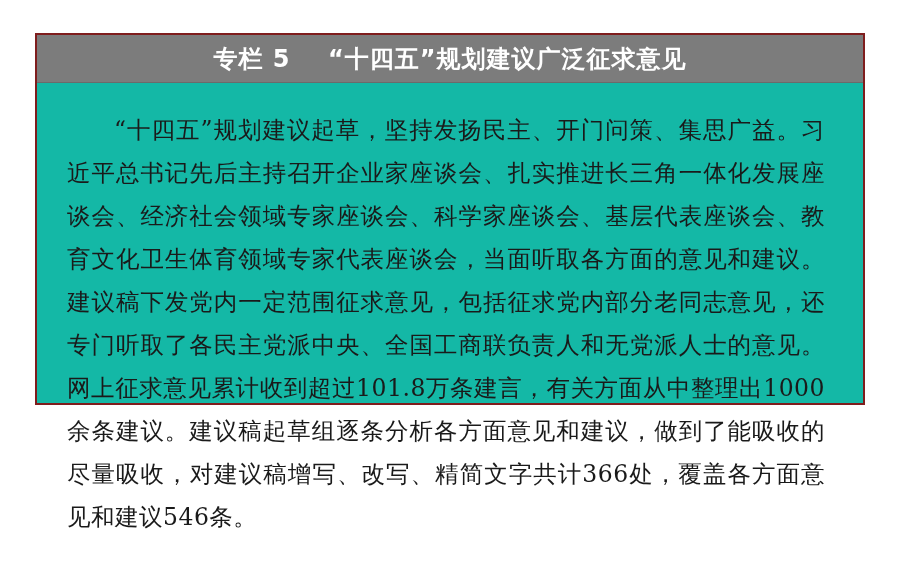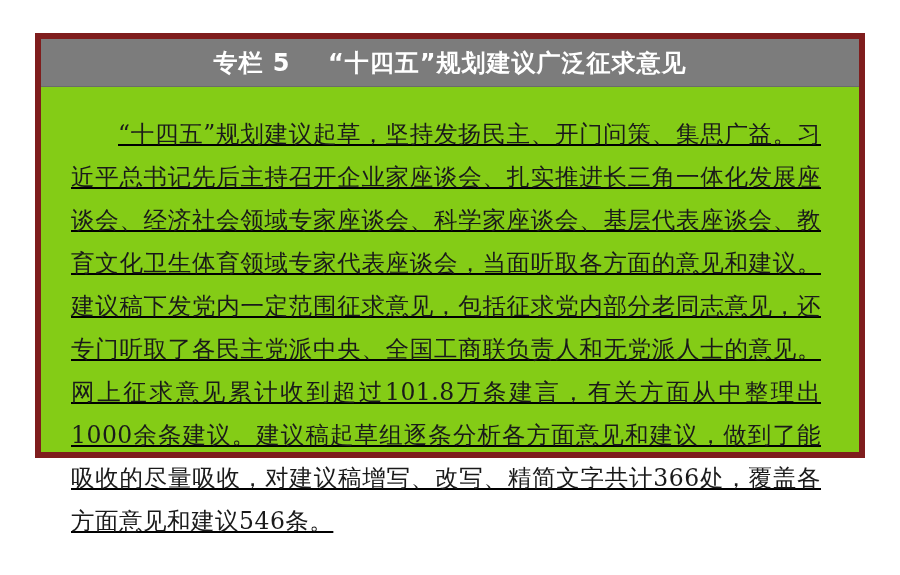--- a/index.html
+++ b/index.html
@@ -18,24 +18,24 @@
     width: 900px;
     height: 575px;
     background: #ffffff;
     box-sizing: border-box;
   }
   .box {
     position: absolute;
     left: 35px;
     top: 33px;
     width: 830px;
-    height: 425px;
+    height: 372px;
     box-sizing: border-box;
-    border: 6px solid #7f1d1d;
-    background: #84cc16;
+    border: 2px solid #7f1d1d;
+    background: #14b8a6;
   }
   .box-header {
     height: 48px;
     background: #7c7c7c;
     border-bottom: 1px solid #6b6b6b;
     display: flex;
     align-items: center;
     justify-content: center;
     box-sizing: border-box;
   }
@@ -43,21 +43,20 @@
     color: #ffffff;
     font-family: "DejaVu Sans", "Liberation Sans", sans-serif;
     font-weight: bold;
     font-size: 24px;
     letter-spacing: 1px;
     white-space: pre;
   }
   .box-body {
     padding: 26px 38px 20px 30px;
     box-sizing: border-box;
-    text-decoration: underline;
   }
   .box-paragraph {
     margin: 0;
     color: #1a1a1a;
     font-family: "DejaVu Serif", "Liberation Serif", serif;
     font-size: 23.5px;
     line-height: 43px;
     text-align: justify;
     text-justify: inter-character;
     text-indent: 2em;

